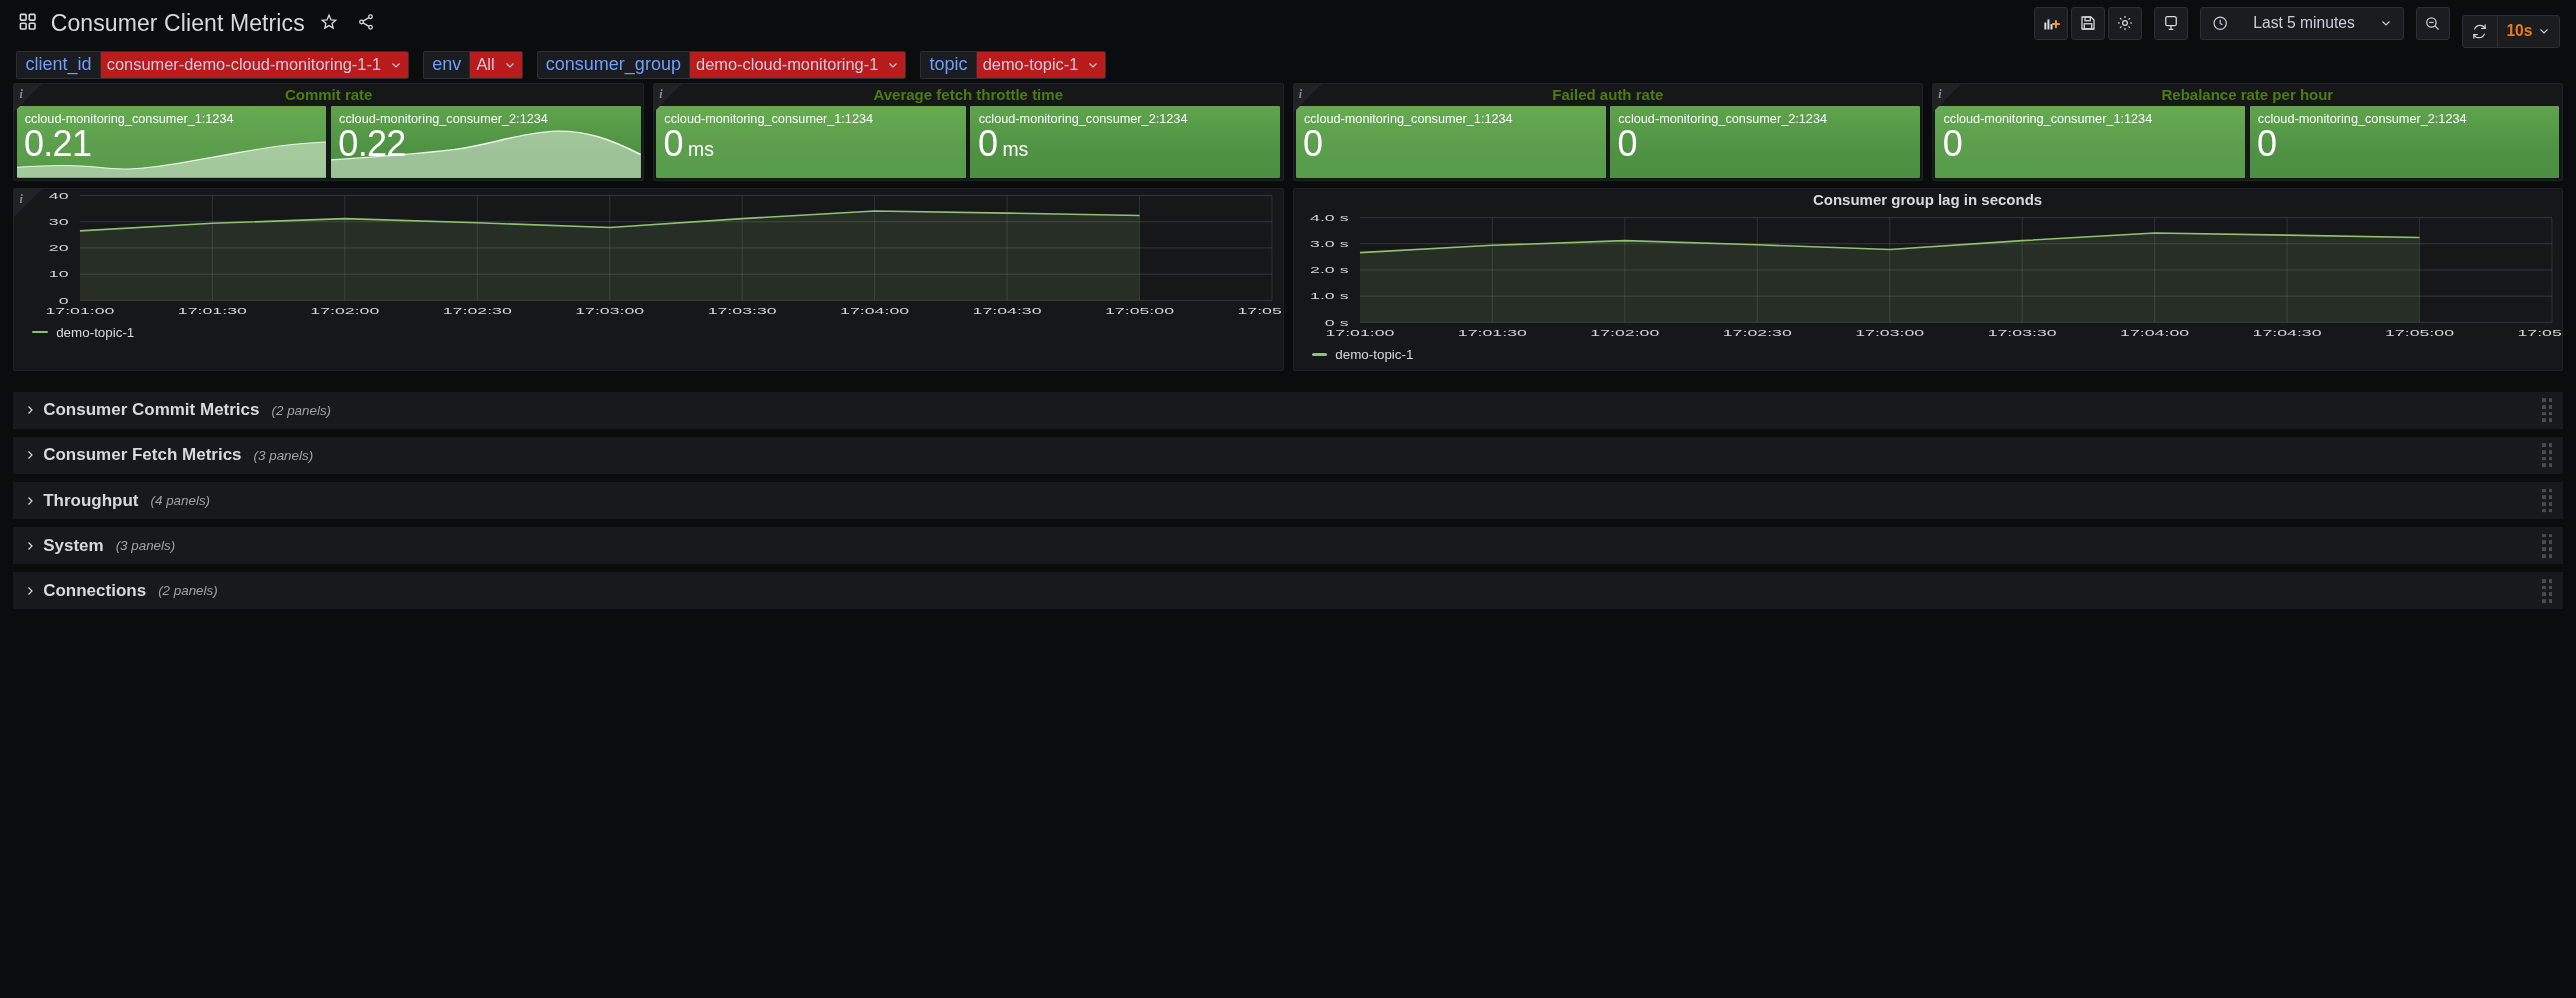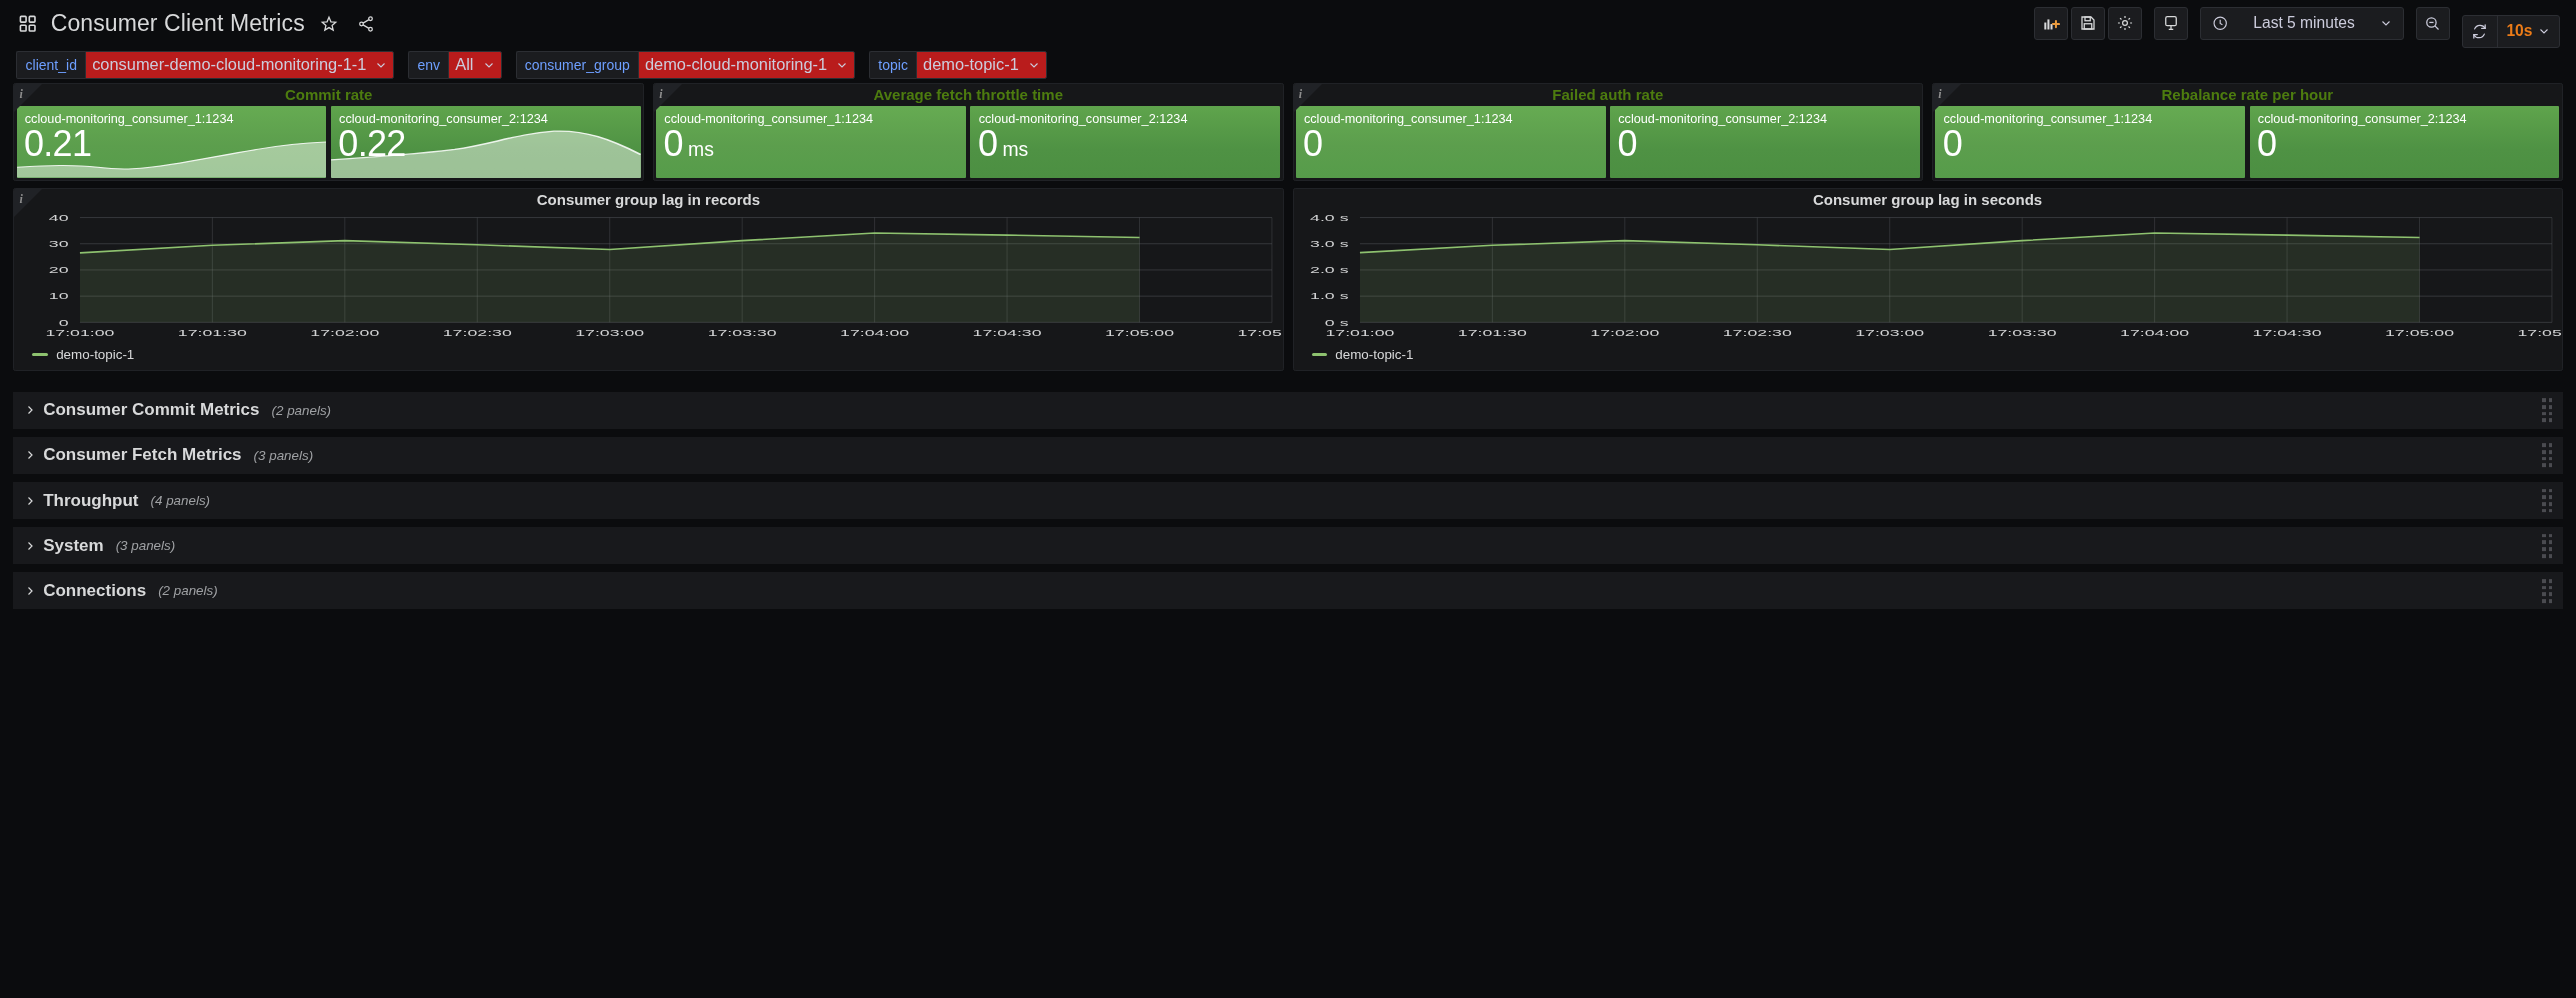--- a/index.html
+++ b/index.html
@@ -11,21 +11,21 @@
     overflow: hidden;
   }
 
   
   .topnav {
     height: 46px;
     display: flex; align-items: center;
     padding: 0 16.4px 0 16.4px;
     background: #0b0c0e;
   }
-  .nav-left { display: flex; align-items: flex-end; gap: 12px; }
+  .nav-left { display: flex; align-items: flex-start; gap: 12px; }
   .grid-icon { width: 19.4px; height: 19.4px; display: block; }
   .dash-title {
     font-size: 23px; font-weight: 400; color: #d8d9da;
     letter-spacing: 0.1px; white-space: nowrap;
   }
   .nav-icon-btn {
     width: 25px; height: 25px;
     display: flex; align-items: center; justify-content: center;
     cursor: pointer;
   }
@@ -79,21 +79,21 @@
     padding: 0 16.4px;
   }
   .var-wrap { display: flex; align-items: stretch; height: 28px; }
   .var-label {
     background: #1b1c1f;
     border: 0.7px solid #2c2e33;
     border-right: none;
     border-radius: 2.2px 0 0 2.2px;
     display: flex; align-items: center;
     padding: 0 8.2px;
-    font-size: 14px;
+    font-size: 18px;
     color: #6e9fff;
     white-space: nowrap;
   }
   .var-value {
     background: #b91c1c;
     border: 0.7px solid #2c2e33;
     border-radius: 0 2.2px 2.2px 0;
     display: flex; align-items: center; gap: 9px;
     padding: 0 6px;
     font-size: 16.4px;
@@ -465,21 +465,20 @@
         </div>
       </div>
     </div>
   </div>
 
   <div class="row-graphs">
 
     <div class="panel graph-panel">
       <div class="panel-corner"></div>
       <span class="panel-corner-i">i</span>
-      <div class="graph-title">Consumer group lag in records</div>
       <div class="graph-area">
         <svg id="chart0" viewBox="0 0 1000 200" preserveAspectRatio="none">
             <line x1="52" y1="170" x2="992" y2="170" stroke="#6b6f75" stroke-width="0.7" opacity="0.55"></line>
             <text x="43" y="175" fill="#d2d3d4" font-size="14" text-anchor="end" font-family="&quot;Liberation Sans&quot;, sans-serif">0</text>
             <line x1="52" y1="130" x2="992" y2="130" stroke="#6b6f75" stroke-width="0.7" opacity="0.55"></line>
             <text x="43" y="135" fill="#d2d3d4" font-size="14" text-anchor="end" font-family="&quot;Liberation Sans&quot;, sans-serif">10</text>
             <line x1="52" y1="90" x2="992" y2="90" stroke="#6b6f75" stroke-width="0.7" opacity="0.55"></line>
             <text x="43" y="95" fill="#d2d3d4" font-size="14" text-anchor="end" font-family="&quot;Liberation Sans&quot;, sans-serif">20</text>
             <line x1="52" y1="50" x2="992" y2="50" stroke="#6b6f75" stroke-width="0.7" opacity="0.55"></line>
             <text x="43" y="55" fill="#d2d3d4" font-size="14" text-anchor="end" font-family="&quot;Liberation Sans&quot;, sans-serif">30</text>

